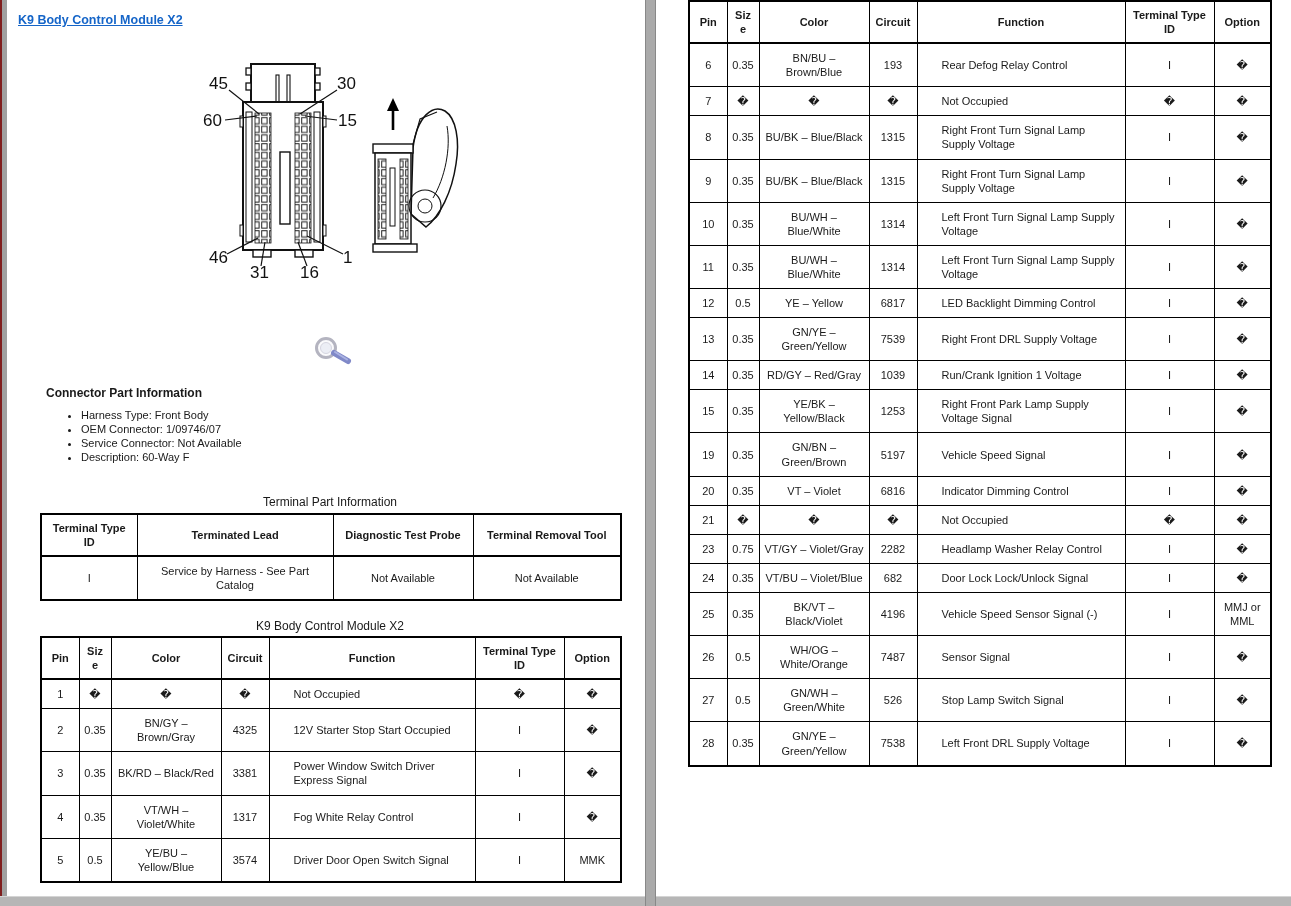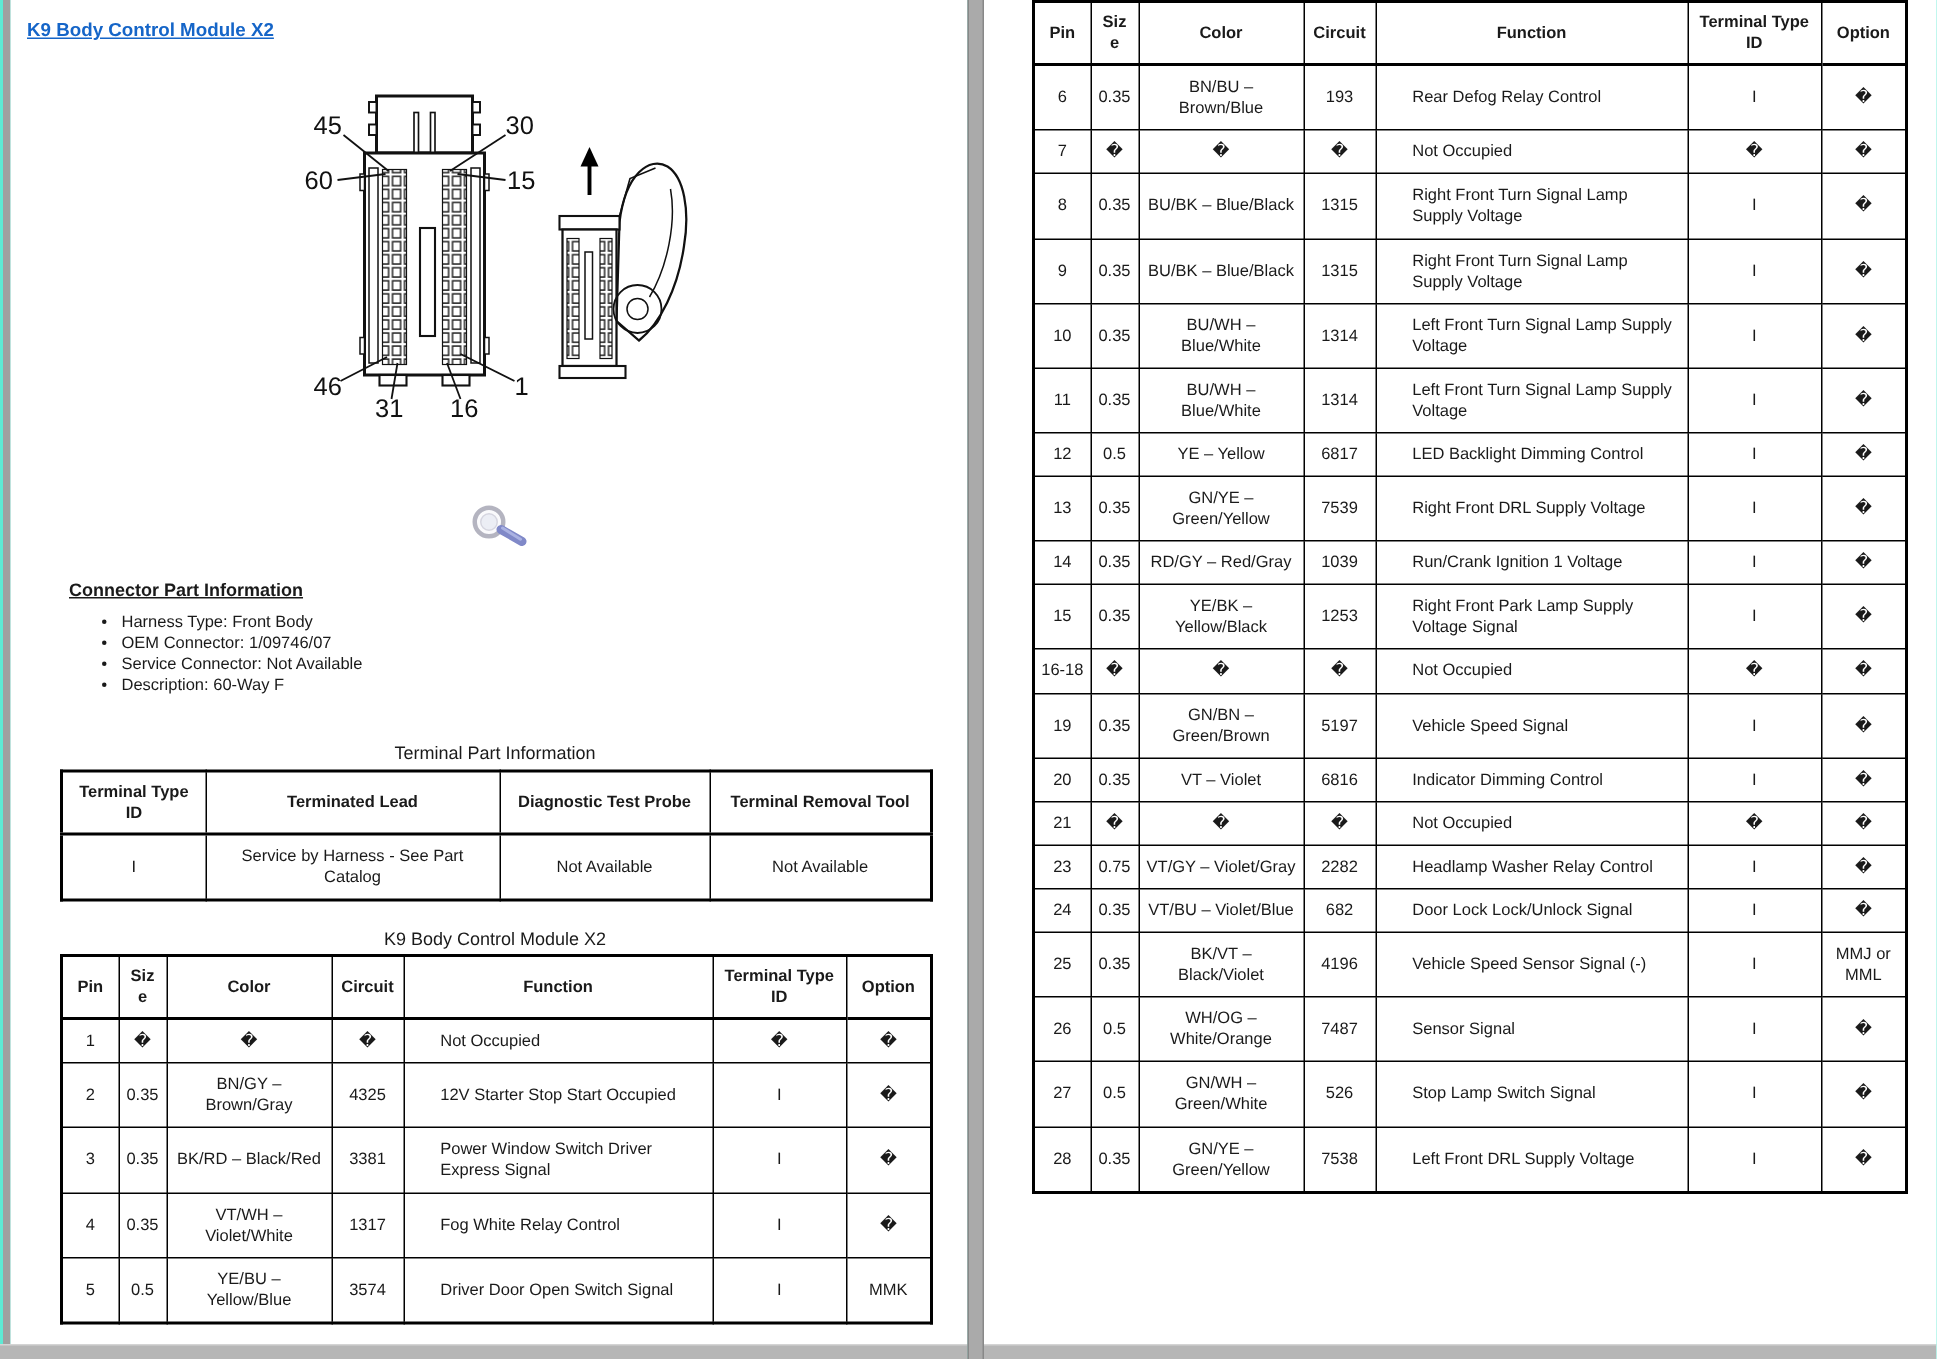--- a/index.html
+++ b/index.html
@@ -1,32 +1,32 @@
 <!DOCTYPE html>
 <html><head>
 <meta charset="utf-8">
 <style>
   html,body{margin:0;padding:0;background:#fff;}
-  #root{position:relative;width:1291px;height:906px;background:#5eead4;overflow:hidden;
+  #root{position:relative;width:1291px;height:906px;background:#7f1d1d;overflow:hidden;
         font-family:"Liberation Sans","DejaVu Sans",sans-serif;color:#1a1a1a;}
   .left-edge{position:absolute;left:2px;top:0;width:5px;height:906px;background:#a0a0a0;}
   .divider{position:absolute;left:645px;top:0;width:9px;height:906px;background:#aaaaaa;
            border-left:1px solid #888;border-right:1px solid #888;z-index:5;}
   .bottom-bar{position:absolute;top:896px;height:10px;background:#b6b6b6;border-top:1px solid #d4d4d4;z-index:4;}
   .bar-left{left:0;width:645px;}
   .bar-right{left:656px;width:635px;}
   .panel{position:absolute;top:0;height:896px;background:#fff;}
   .panel-left{left:7px;width:638px;}
   .panel-right{left:656px;width:635px;}
   .title-link{position:absolute;left:11px;top:13px;font-size:12.5px;font-weight:bold;
               color:#1565c8;text-decoration:underline;cursor:pointer;}
   .diagram{position:absolute;left:190px;top:56px;width:280px;height:235px;}
   .diagram text{font-family:"Liberation Sans",sans-serif;font-size:17px;fill:#111;}
   .magnifier{position:absolute;left:306px;top:336px;width:42px;height:36px;cursor:pointer;}
-  .section-heading{position:absolute;left:39px;top:386px;font-size:12px;font-weight:bold;text-decoration:underline;}
+  .section-heading{position:absolute;left:39px;top:386px;font-size:12px;font-weight:bold;}
   .bullets{position:absolute;left:47px;top:408px;margin:0;padding-left:27px;}
   .bullets li{font-size:11px;line-height:14px;margin:0;padding:0;}
   .table-caption{position:absolute;width:580px;text-align:center;font-size:12px;font-weight:normal;}
   .cap-terminal{left:33px;top:495px;}
   .cap-pins{left:33px;top:619px;}
   table.grid{border-collapse:collapse;table-layout:fixed;border:2px solid #000;background:#fff;}
   table.terminal{position:absolute;left:33px;top:513px;width:580px;}
   table.pins-left{position:absolute;left:33px;top:636px;width:580px;}
   table.pins-right{position:absolute;left:32px;top:0;width:582px;}
   table.grid th, table.grid td{border:1px solid #000;text-align:center;vertical-align:middle;
@@ -337,29 +337,20 @@
           <tr>
             <td>15</td>
             <td>0.35</td>
             <td>YE/BK – Yellow/Black</td>
             <td>1253</td>
             <td class="fn">Right Front Park Lamp Supply Voltage Signal</td>
             <td>I</td>
             <td>�</td>
           </tr>
           <tr>
-            <td>16-18</td>
-            <td>�</td>
-            <td>�</td>
-            <td>�</td>
-            <td class="fn">Not Occupied</td>
-            <td>�</td>
-            <td>�</td>
-          </tr>
-          <tr>
             <td>19</td>
             <td>0.35</td>
             <td>GN/BN – Green/Brown</td>
             <td>5197</td>
             <td class="fn">Vehicle Speed Signal</td>
             <td>I</td>
             <td>�</td>
           </tr>
           <tr>
             <td>20</td>

